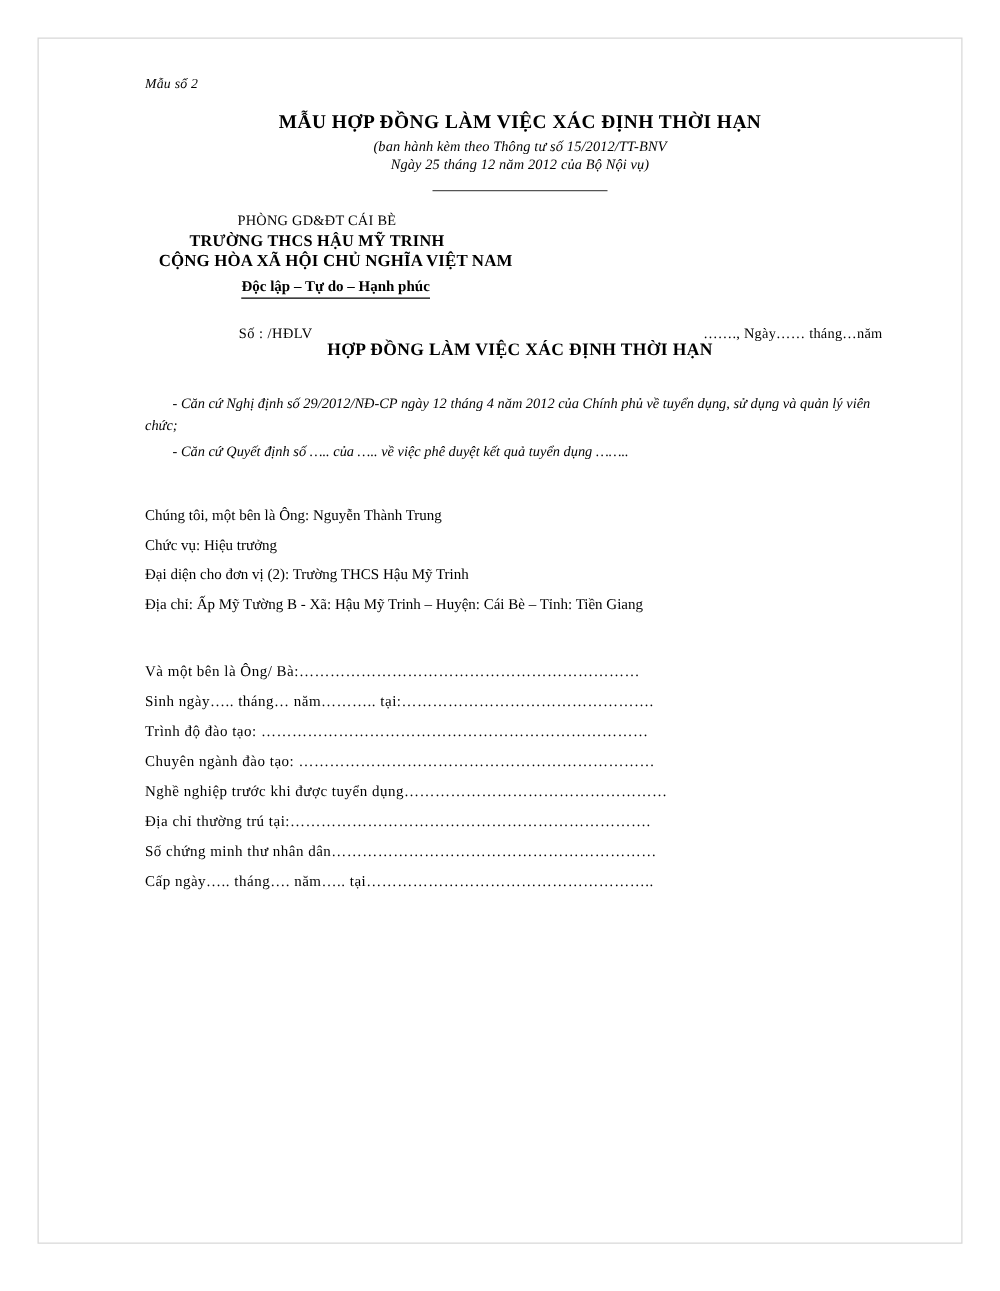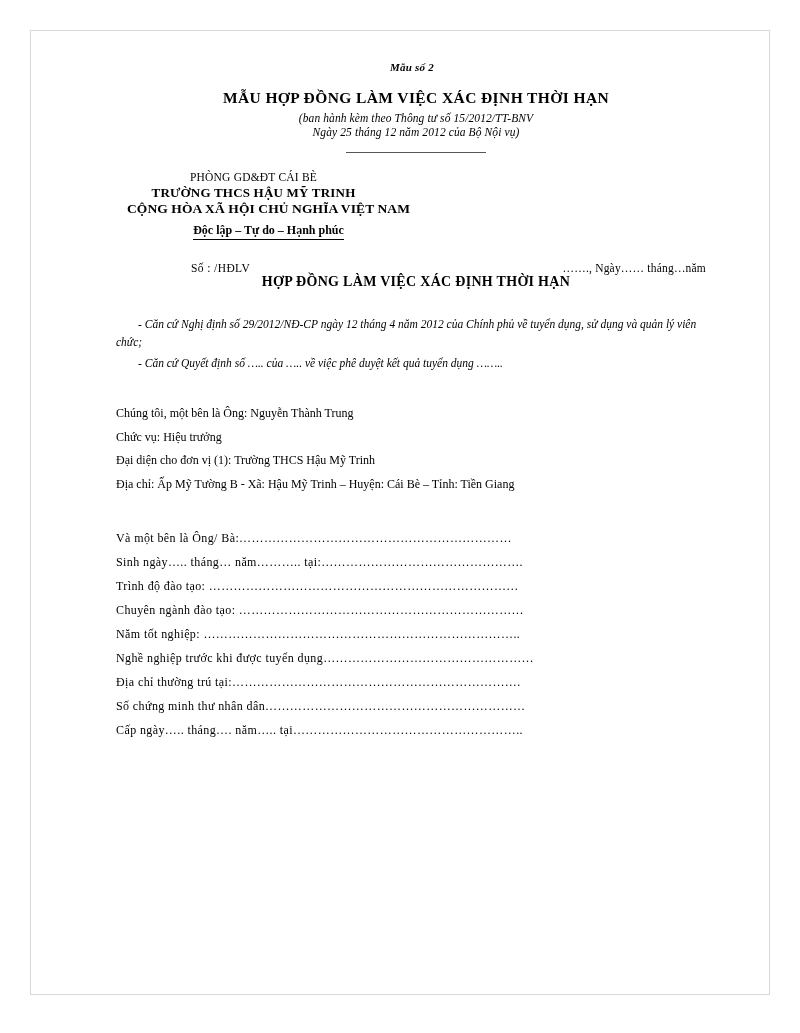--- a/index.html
+++ b/index.html
@@ -31,27 +31,26 @@
     border: 1px solid #d8d8d8;
     box-sizing: border-box;
   }
   .content {
     position: absolute;
     left: 85px;
     top: 30px;
     width: 600px;
   }
   .form-code {
-    text-align: center;
+    text-align: left;
     font-style: italic;
     font-size: 11px;
     margin: 0 0 16px 0;
     padding-right: 8px;
     letter-spacing: 0.2px;
-    font-weight: bold;
   }
   .doc-title {
     text-align: center;
     font-weight: bold;
     font-size: 15.5px;
     letter-spacing: 0.4px;
     margin: 0 0 5px 0;
   }
   .doc-subtitle {
     text-align: center;
@@ -201,35 +200,34 @@
       <div class="body-block">
         <p>
           <span>Chúng tôi, một bên là Ông:</span>
           <span>Nguyễn  Thành Trung</span>
         </p>
         <p>
           <span>Chức vụ:</span>
           <span class="b">Hiệu trưởng</span>
         </p>
         <p>
-          <span>Đại diện cho đơn vị (1):</span>
+          <span>Đại diện cho đơn vị (2):</span>
           <span class="b">Trường  THCS  Hậu Mỹ Trinh</span>
         </p>
         <p>
           <span>Địa chỉ:</span>
           <span class="b">Ấp Mỹ Tường  B - Xã:  Hậu Mỹ Trinh –  Huyện: Cái  Bè –  Tỉnh:  Tiền Giang</span>
         </p>
       </div>
 
       <div class="party-block">
         <p class="dots">Và một bên là Ông/ Bà:…………………………………………………………</p>
         <p class="dots">Sinh ngày….. tháng… năm……….. tại:………………………………………….</p>
         <p class="dots">Trình độ đào tạo: …………………………………………………………………</p>
         <p class="dots">Chuyên ngành đào tạo: ……………………………………………………………</p>
-        <p class="dots">Năm tốt nghiệp: …………………………………………………………………..</p>
         <p class="dots">Nghề nghiệp trước khi được tuyển dụng……………………………………………</p>
         <p class="dots">Địa chỉ thường trú tại:…………………………………………………………….</p>
         <p class="dots">Số chứng minh thư nhân dân………………………………………………………</p>
         <p class="dots">Cấp ngày….. tháng…. năm….. tại………………………………………………..</p>
       </div>
 
     </div>
   </div>
 </div>
 

